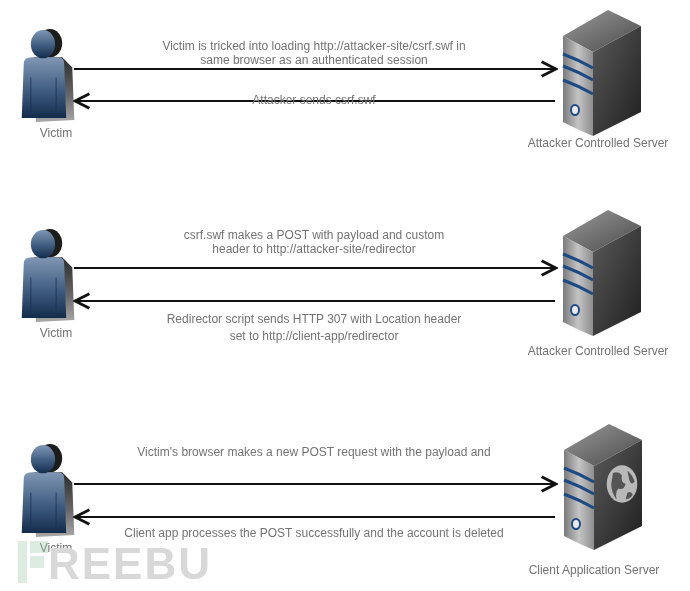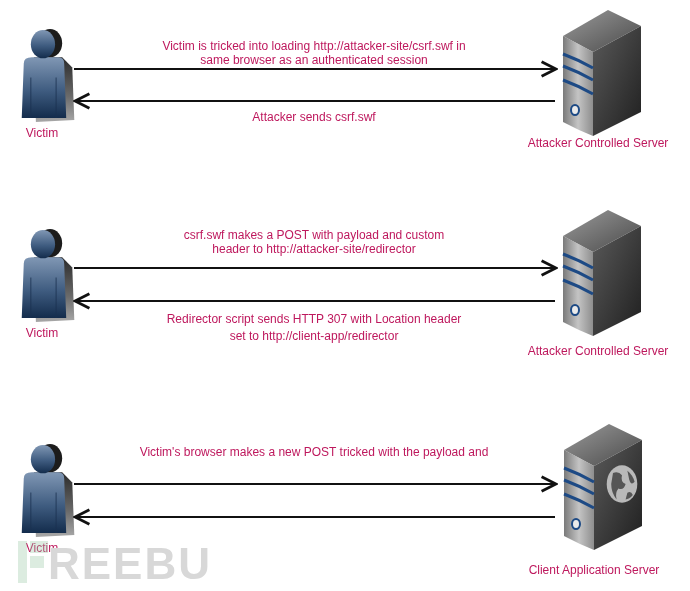--- a/index.html
+++ b/index.html
@@ -1,21 +1,21 @@
 <!DOCTYPE html>
 <html><head>
 <meta charset="utf-8">
 <style>
   html, body { margin: 0; padding: 0; background: #ffffff; }
   body { width: 690px; height: 591px; position: relative; overflow: hidden;
          font-family: "Liberation Sans", sans-serif; color: #1a1a1a; }
   .panel { position: absolute; left: 0; width: 690px; height: 200px; }
-  .txt { position: absolute; font-size: 12px; line-height: 14px; text-align: center; white-space: nowrap; color: #be185d; }
+  .txt { position: absolute; font-size: 12px; line-height: 14px; text-align: center; white-space: nowrap; color: #737373; }
   .msg { left: 74px; width: 480px; }
-  .victim-label { left: 6px; width: 72px; }
+  .victim-label { left: 20px; width: 72px; }
   .server-label { width: 180px; }
   svg.arrows { position: absolute; left: 0; top: 0; }
   svg.icon { position: absolute; }
   .watermark { position: absolute; left: 18px; top: 541px; width: 190px; height: 42px; }
 </style>
 </head>
 <body>
 
 <svg width="0" height="0" style="position:absolute">
   <defs>
@@ -86,21 +86,21 @@
     </svg>
   <div class="txt victim-label" style="top:126px;">Victim</div>
 
   <svg class="arrows" width="690" height="200">
     <line x1="74" y1="69" x2="556" y2="69" stroke="#111" stroke-width="2" marker-end="url(#arrowHead)"></line>
     <line x1="555" y1="101" x2="75" y2="101" stroke="#111" stroke-width="2" marker-end="url(#arrowHead)"></line>
   </svg>
 
   <div class="txt msg" style="top:39px;">Victim is tricked into loading http://attacker-site/csrf.swf in</div>
   <div class="txt msg" style="top:53px;">same browser as an authenticated session</div>
-  <div class="txt msg" style="top:110px;">Attacker sends csrf.swf</div>
+  <div class="txt msg" style="top:93px;">Attacker sends csrf.swf</div>
 
   <svg class="icon" width="90" height="135" style="left:553px; top:4px;">
       <use href="#serverSym"></use>
     </svg>
   <div class="txt server-label" style="left:508px; top:136px;">Attacker Controlled Server</div>
 </div>
 
 <div class="panel" style="top:200px;">
   <svg class="icon" width="58" height="96" style="left:17px; top:27px;">
       <use href="#personSym"></use>
@@ -127,21 +127,22 @@
   <svg class="icon" width="58" height="96" style="left:17px; top:42px;">
       <use href="#personSym"></use>
     </svg>
   <div class="txt victim-label" style="top:141px;">Victim</div>
 
   <svg class="arrows" width="690" height="200">
     <line x1="74" y1="84" x2="556" y2="84" stroke="#111" stroke-width="2" marker-end="url(#arrowHead)"></line>
     <line x1="555" y1="117" x2="75" y2="117" stroke="#111" stroke-width="2" marker-end="url(#arrowHead)"></line>
   </svg>
 
-  <div class="txt msg" style="top:45px;">Victim's browser makes a new POST tricked with the payload and</div>
+  <div class="txt msg" style="top:45px;">Victim's browser makes a new POST request with the payload and</div>
+  <div class="txt msg" style="top:126px;">Client app processes the POST successfully and the account is deleted</div>
 
   <svg class="icon" width="90" height="135" style="left:554px; top:18px;">
     <use href="#serverSym"></use>
     <svg x="50" y="44" width="36" height="44" viewBox="0 0 40 40" preserveAspectRatio="none">
         <use href="#globeSym"></use>
       </svg>
   </svg>
   <div class="txt server-label" style="left:504px; top:151px;margin-top:12px;">Client Application Server</div>
 </div>
 

